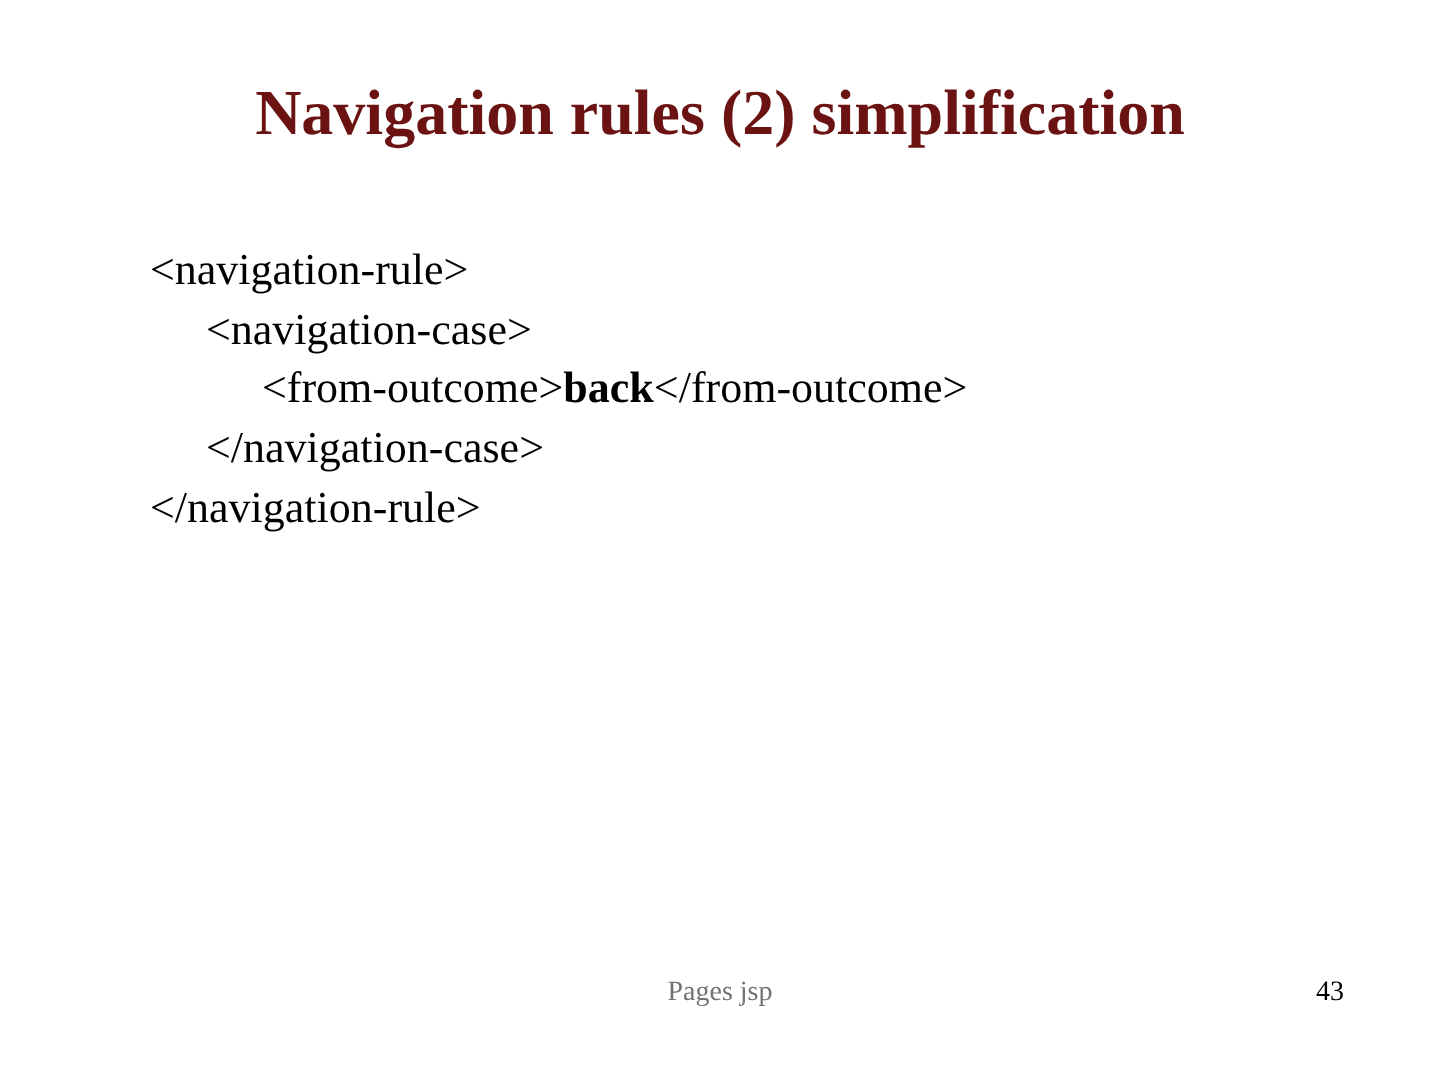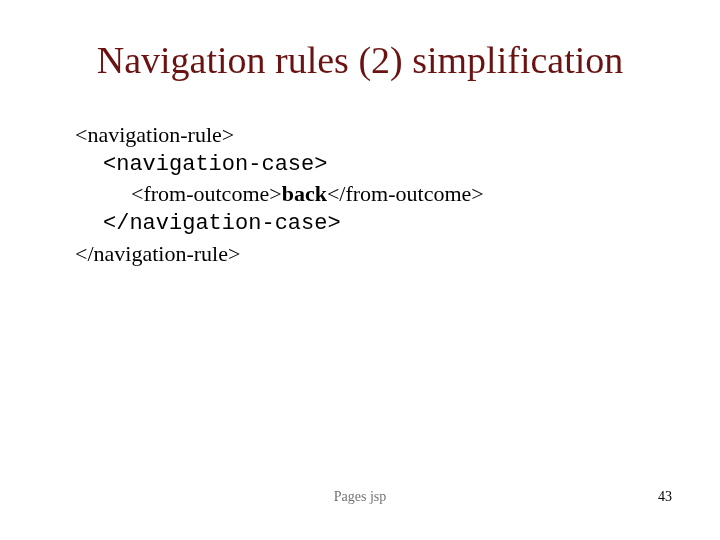--- a/index.html
+++ b/index.html
@@ -17,34 +17,34 @@
     width: 720px;
     height: 540px;
     box-sizing: border-box;
   }
   .title {
     position: absolute;
     top: 38px;
     left: 0;
     width: 720px;
     text-align: center;
-    font-size: 38px;
+    font-size: 32px;
     color: #6b1313;
-    font-weight: normal;
+    font-weight: bold;
   }
   .body {
     position: absolute;
     top: 120px;
     left: 75px;
     width: 580px;
     font-size: 22px;
     line-height: 1.35;
     color: #000;
   }
-  .ind1 { padding-left: 28px; font-family: Liberation Mono, monospace; }
+  .ind1 { padding-left: 28px; }
   .ind2 { padding-left: 56px; }
   .bold { font-weight: bold; }
   .footer-center {
     position: absolute;
     bottom: 35px;
     left: 0;
     width: 720px;
     text-align: center;
     font-size: 14px;
     color: #737373;

